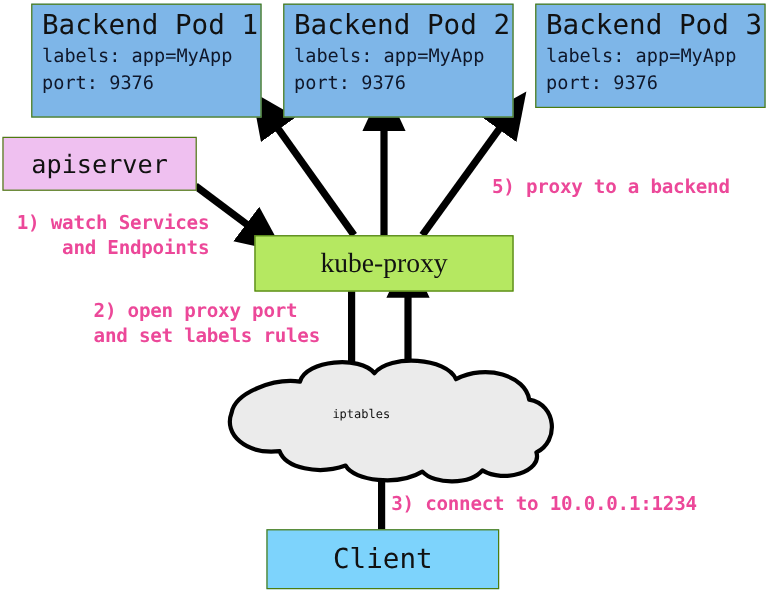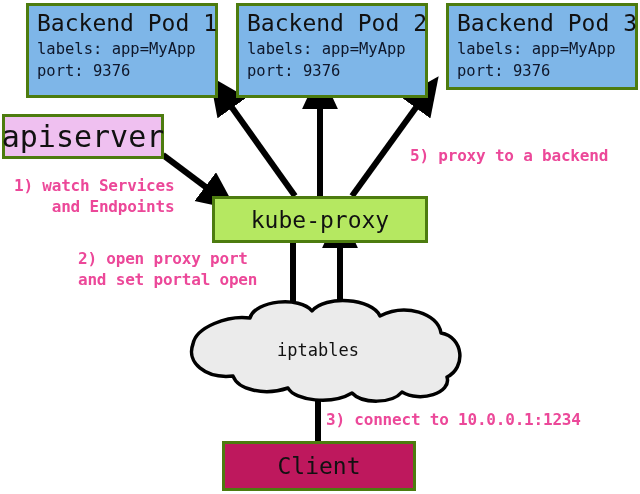--- a/index.html
+++ b/index.html
@@ -22,21 +22,21 @@
     width: 640px;
     height: 494px;
     overflow: visible;
   }
   #arrow-layer { z-index: 1; }
   #node-layer  { z-index: 2; }
 
   .node {
     position: absolute;
     box-sizing: border-box;
-    border: 3px solid #4d7c0f;
+    border: 1px solid #4d7c0f;
     z-index: 2;
   }
   .pod {
     background: #7EB6E8;
     padding: 3px 8px 0 8px;
   }
   .pod .pod-title {
     font-size: 23px;
     line-height: 29px;
     color: #111;
@@ -49,50 +49,50 @@
     color: #0f172a;
     white-space: nowrap;
   }
   .apiserver {
     background: #EFC0F0;
     display: flex;
     align-items: center;
     justify-content: center;
   }
   .apiserver .node-title {
-    font-size: 30px;
+    font-size: 21px;
     color: #111;
     white-space: nowrap;
   }
   .kubeproxy {
     background: #B5E861;
     display: flex;
     align-items: center;
     justify-content: center;
   }
   .kubeproxy .node-title {
     font-size: 23px;
     color: #111;
     white-space: nowrap;
   }
   .client {
-    background: #be185d;
+    background: #7dd3fc;
     display: flex;
     align-items: center;
     justify-content: center;
   }
   .client .node-title {
     font-size: 23px;
     color: #111;
     white-space: nowrap;
   }
   .cloud-label {
     position: absolute;
     z-index: 3;
-    font-size: 17px;
+    font-size: 10px;
     color: #111;
     white-space: nowrap;
   }
   .step-label {
     position: absolute;
     z-index: 3;
     font-weight: bold;
     font-size: 16px;
     line-height: 21px;
     color: #ec4899;
@@ -158,36 +158,36 @@
   <div class="node pod" style="left:446px; top:3px; width:192px; height:87px;">
     <div class="pod-title">Backend Pod 3</div>
     <div class="pod-line">labels: app=MyApp</div>
     <div class="pod-line">port: 9376</div>
   </div>
 
   <div class="node apiserver" style="left:2px; top:114px; width:162px; height:45px;">
     <div class="node-title">apiserver</div>
   </div>
 
-  <div class="node kubeproxy" style="left:212px; top:196px; width:216px; height:47px;">
+  <div class="node kubeproxy" style="left:212px; top:196px; width:216px; height:47px;font-family:Liberation Serif, serif;">
     <div class="node-title">kube-proxy</div>
   </div>
 
   <div class="node client" style="left:222px; top:441px; width:194px; height:50px;">
     <div class="node-title">Client</div>
   </div>
 
   <div class="step-label" style="left:14px; top:175px;text-align:right;">
     <div>1) watch Services</div>
     <div>and Endpoints</div>
   </div>
 
   <div class="step-label" style="left:68px; top:248px;margin-left:10px;">
     <div>2) open proxy port</div>
-    <div>and set portal open</div>
+    <div>and set labels rules</div>
   </div>
 
   <div class="step-label" style="left:326px; top:409px;">
     <div>3) connect to 10.0.0.1:1234</div>
   </div>
 
 
   <div class="step-label" style="left:410px; top:145px;">
     <div>5) proxy to a backend</div>
   </div>

